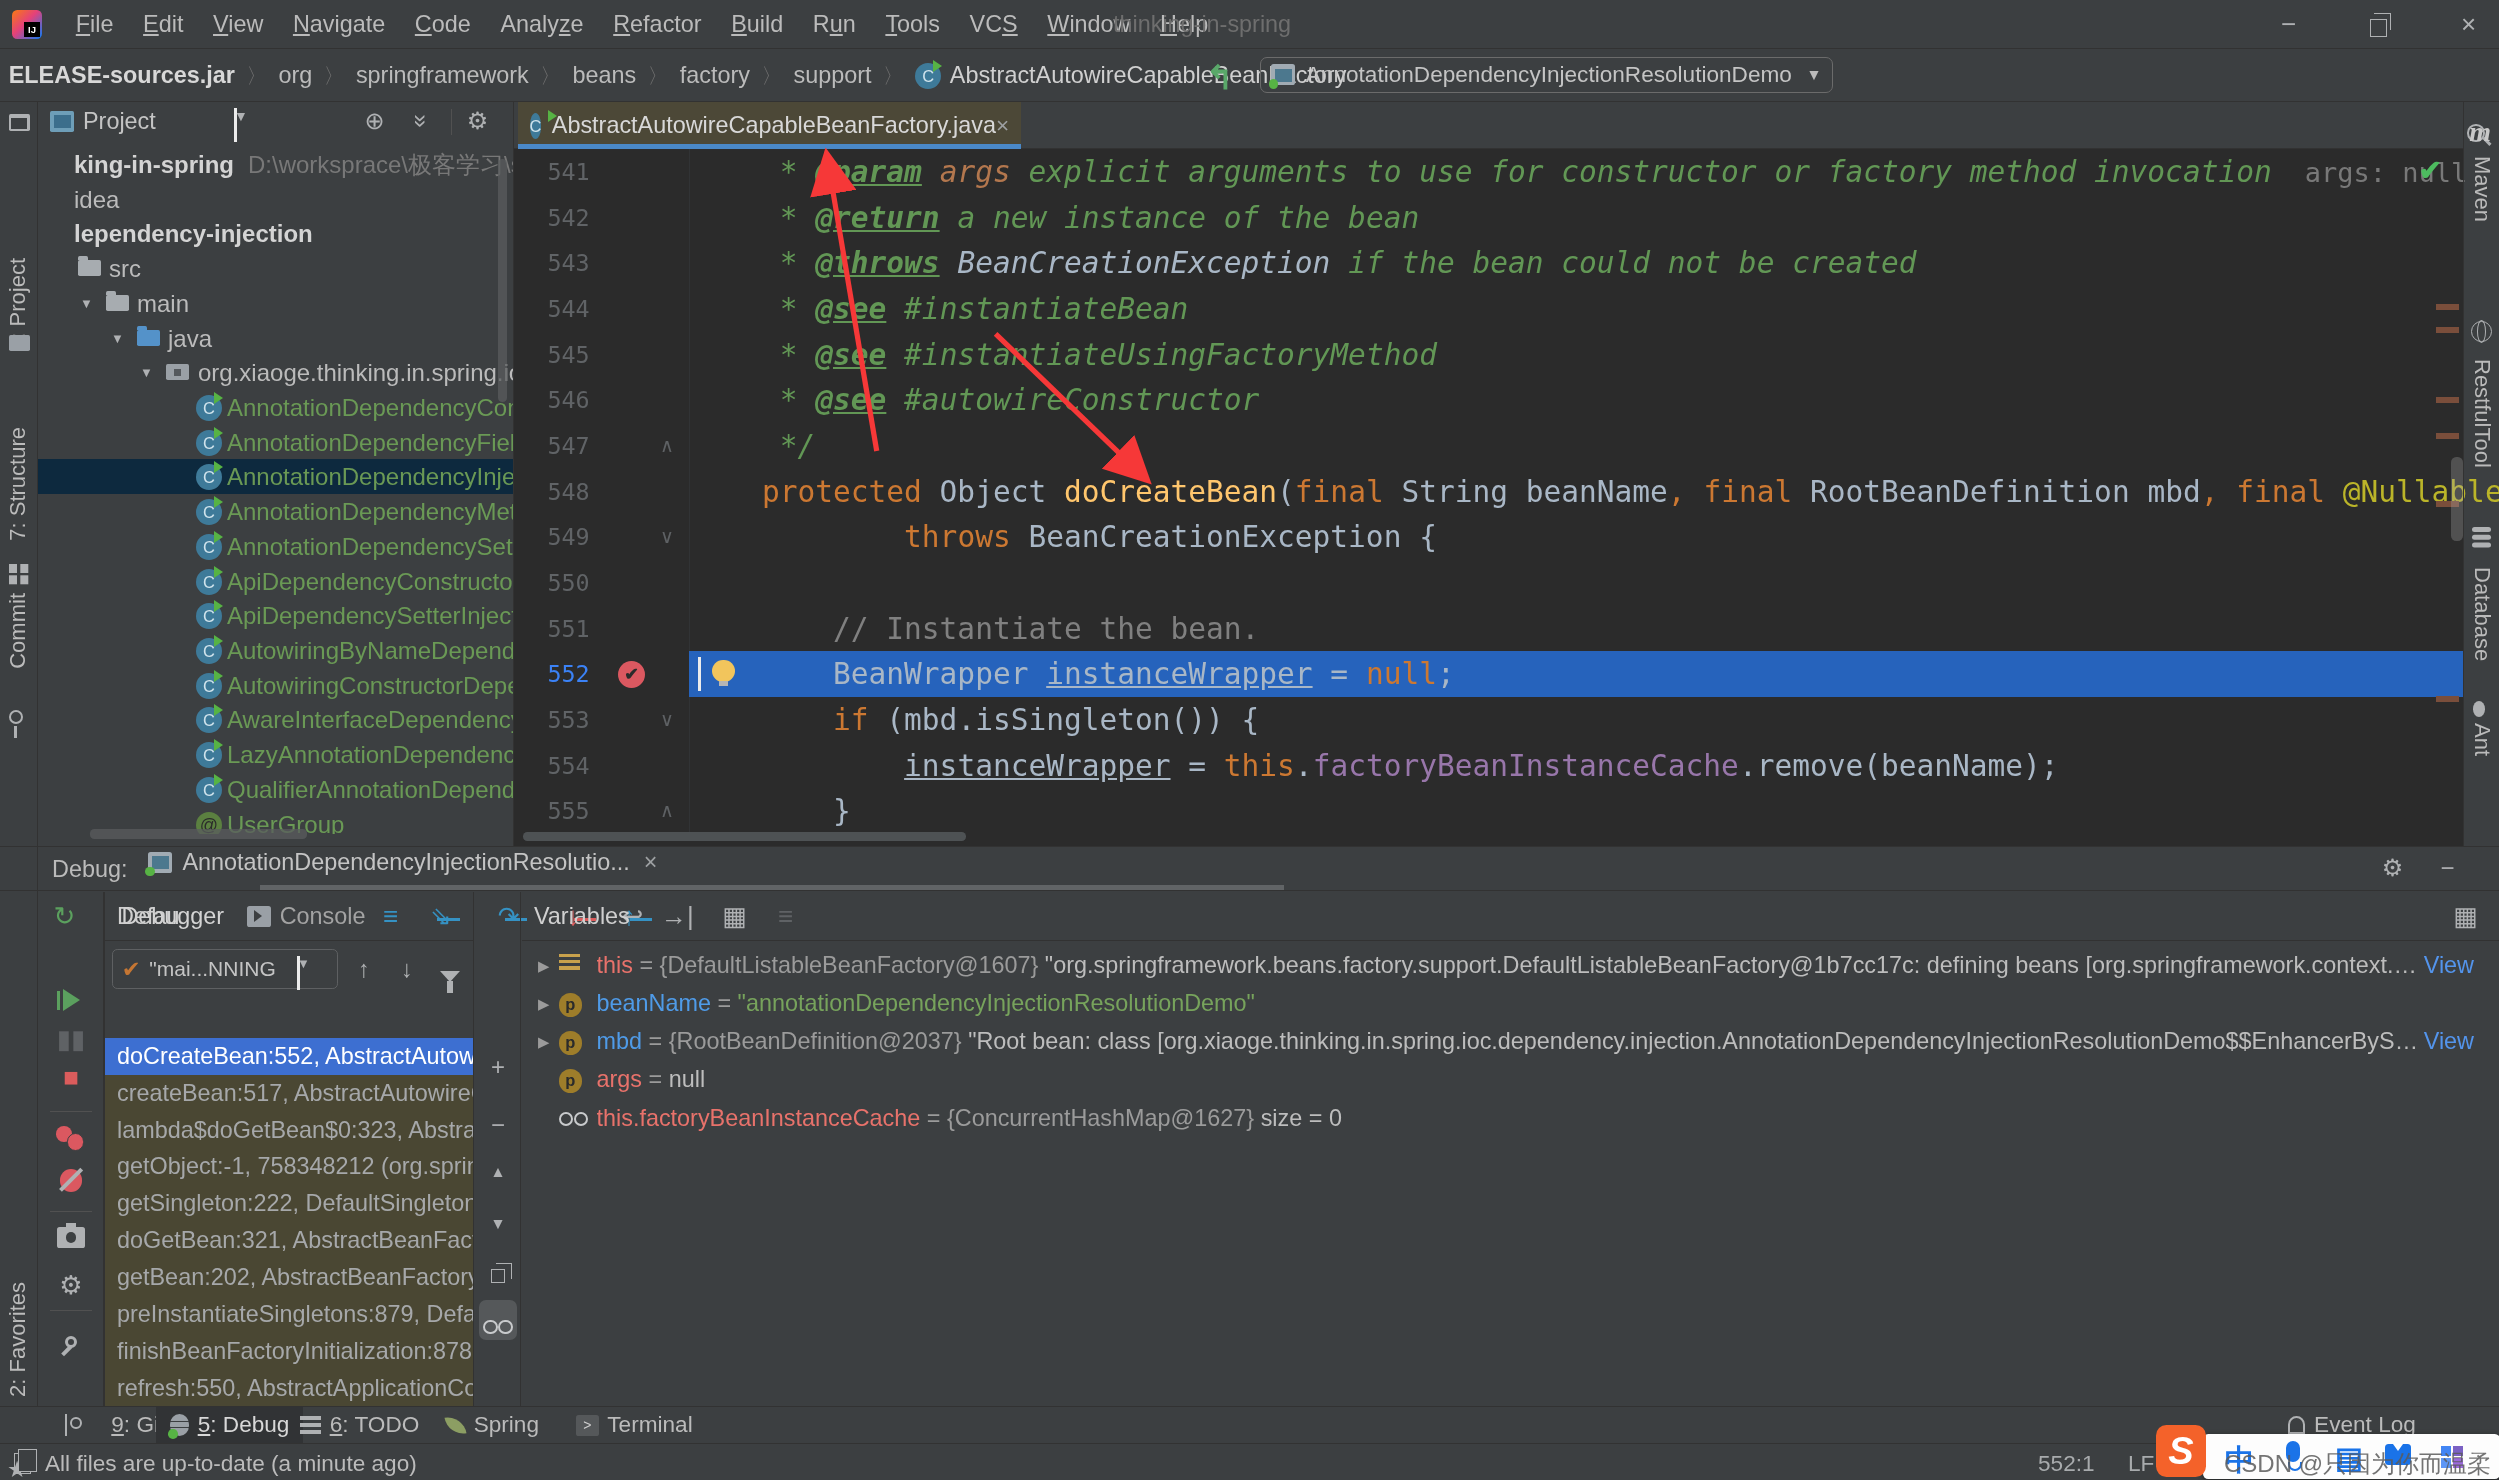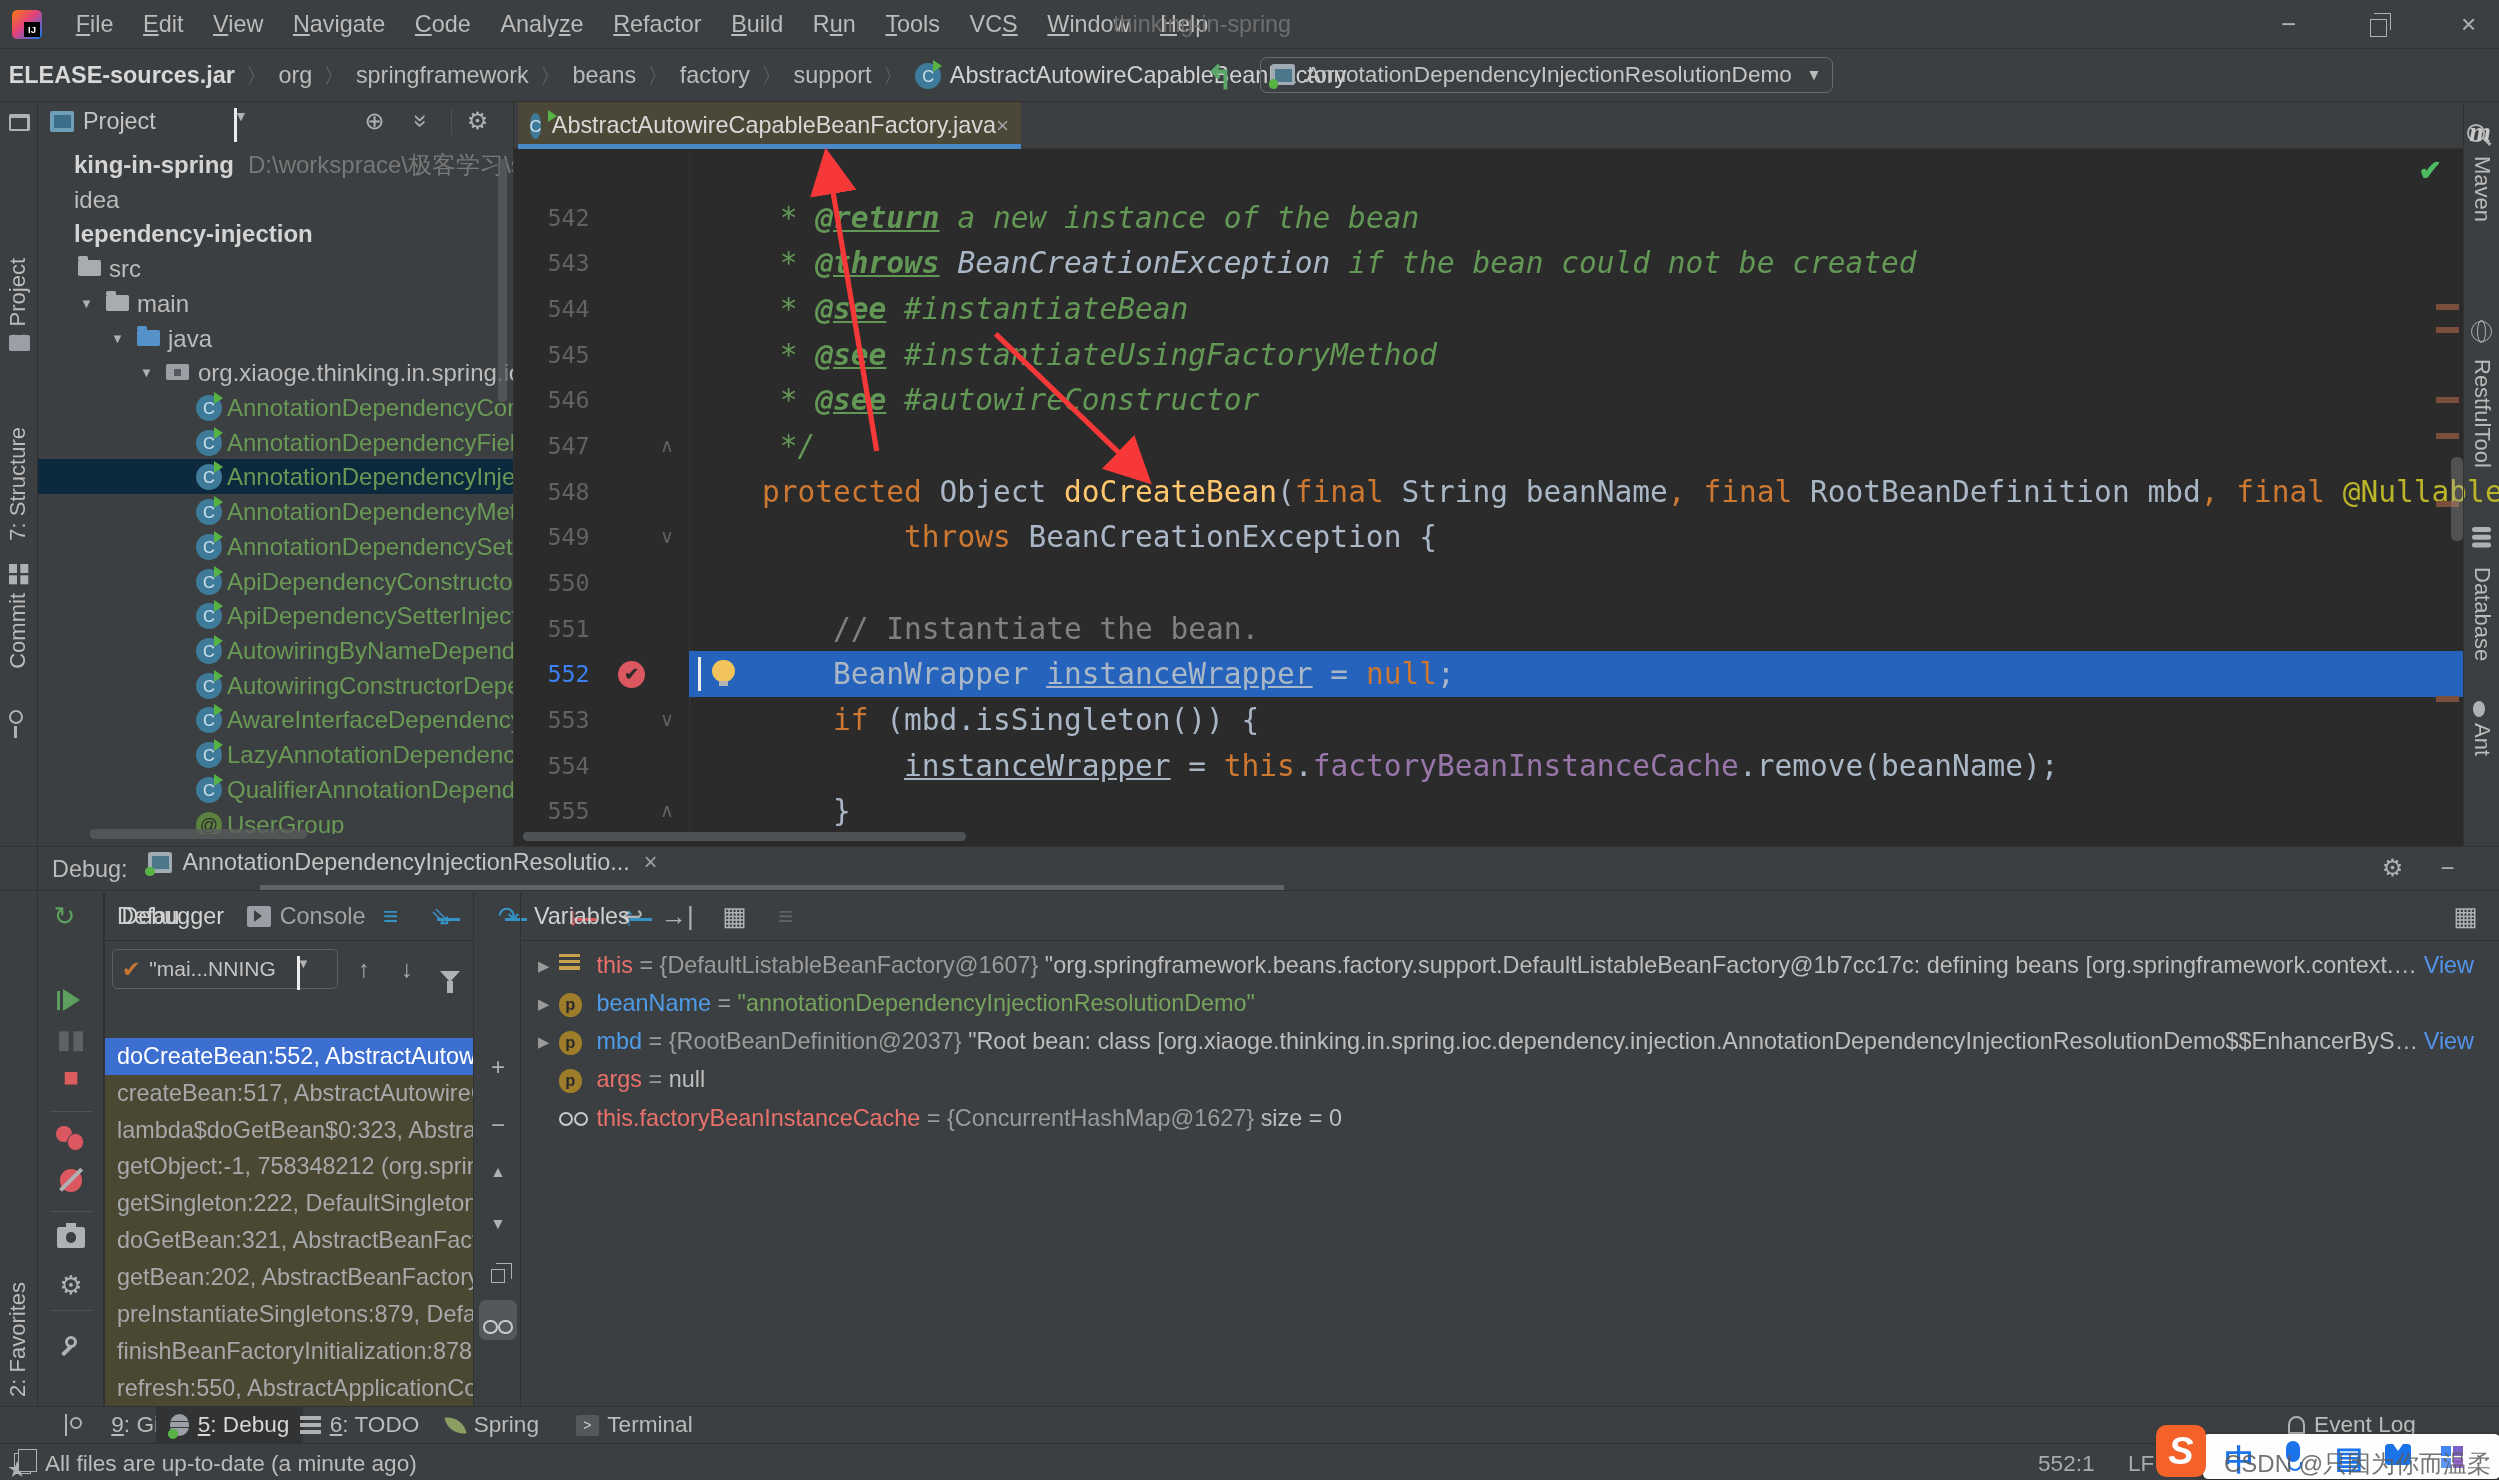--- a/index.html
+++ b/index.html
@@ -443,20 +443,24 @@
     <div id="tabbar" class="abs">
       <div id="tab1" class="abs">
         <span class="ic-class">C</span>
         <span class="nm">AbstractAutowireCapableBeanFactory.java</span>
         <span class="x">×</span>
       </div>
       <div id="tabline" class="abs"></div>
     </div>
     <div class="abs gutline"></div>
     <div id="code" class="abs">
+        <div class="cl" style="top: 0px;">
+          <span class="num">541</span>
+          <span class="txt"><span class="c-doc"> * </span><span class="c-tag">@param</span><span class="c-doc"> </span><span class="c-prm">args</span><span class="c-doc"> explicit arguments to use for constructor or factory method invocation</span><span class="hint">args: null</span></span>
+        </div>
         <div class="cl" style="top: 46px;">
           <span class="num">542</span>
           <span class="txt"><span class="c-doc"> * </span><span class="c-tag">@return</span><span class="c-doc"> a new instance of the bean</span></span>
         </div>
         <div class="cl" style="top: 91px;">
           <span class="num">543</span>
           <span class="txt"><span class="c-doc"> * </span><span class="c-tag">@throws</span><span class="c-doc"> </span><span class="c-dcls">BeanCreationException</span><span class="c-doc"> if the bean could not be created</span></span>
         </div>
         <div class="cl" style="top: 137px;">
           <span class="num">544</span>

